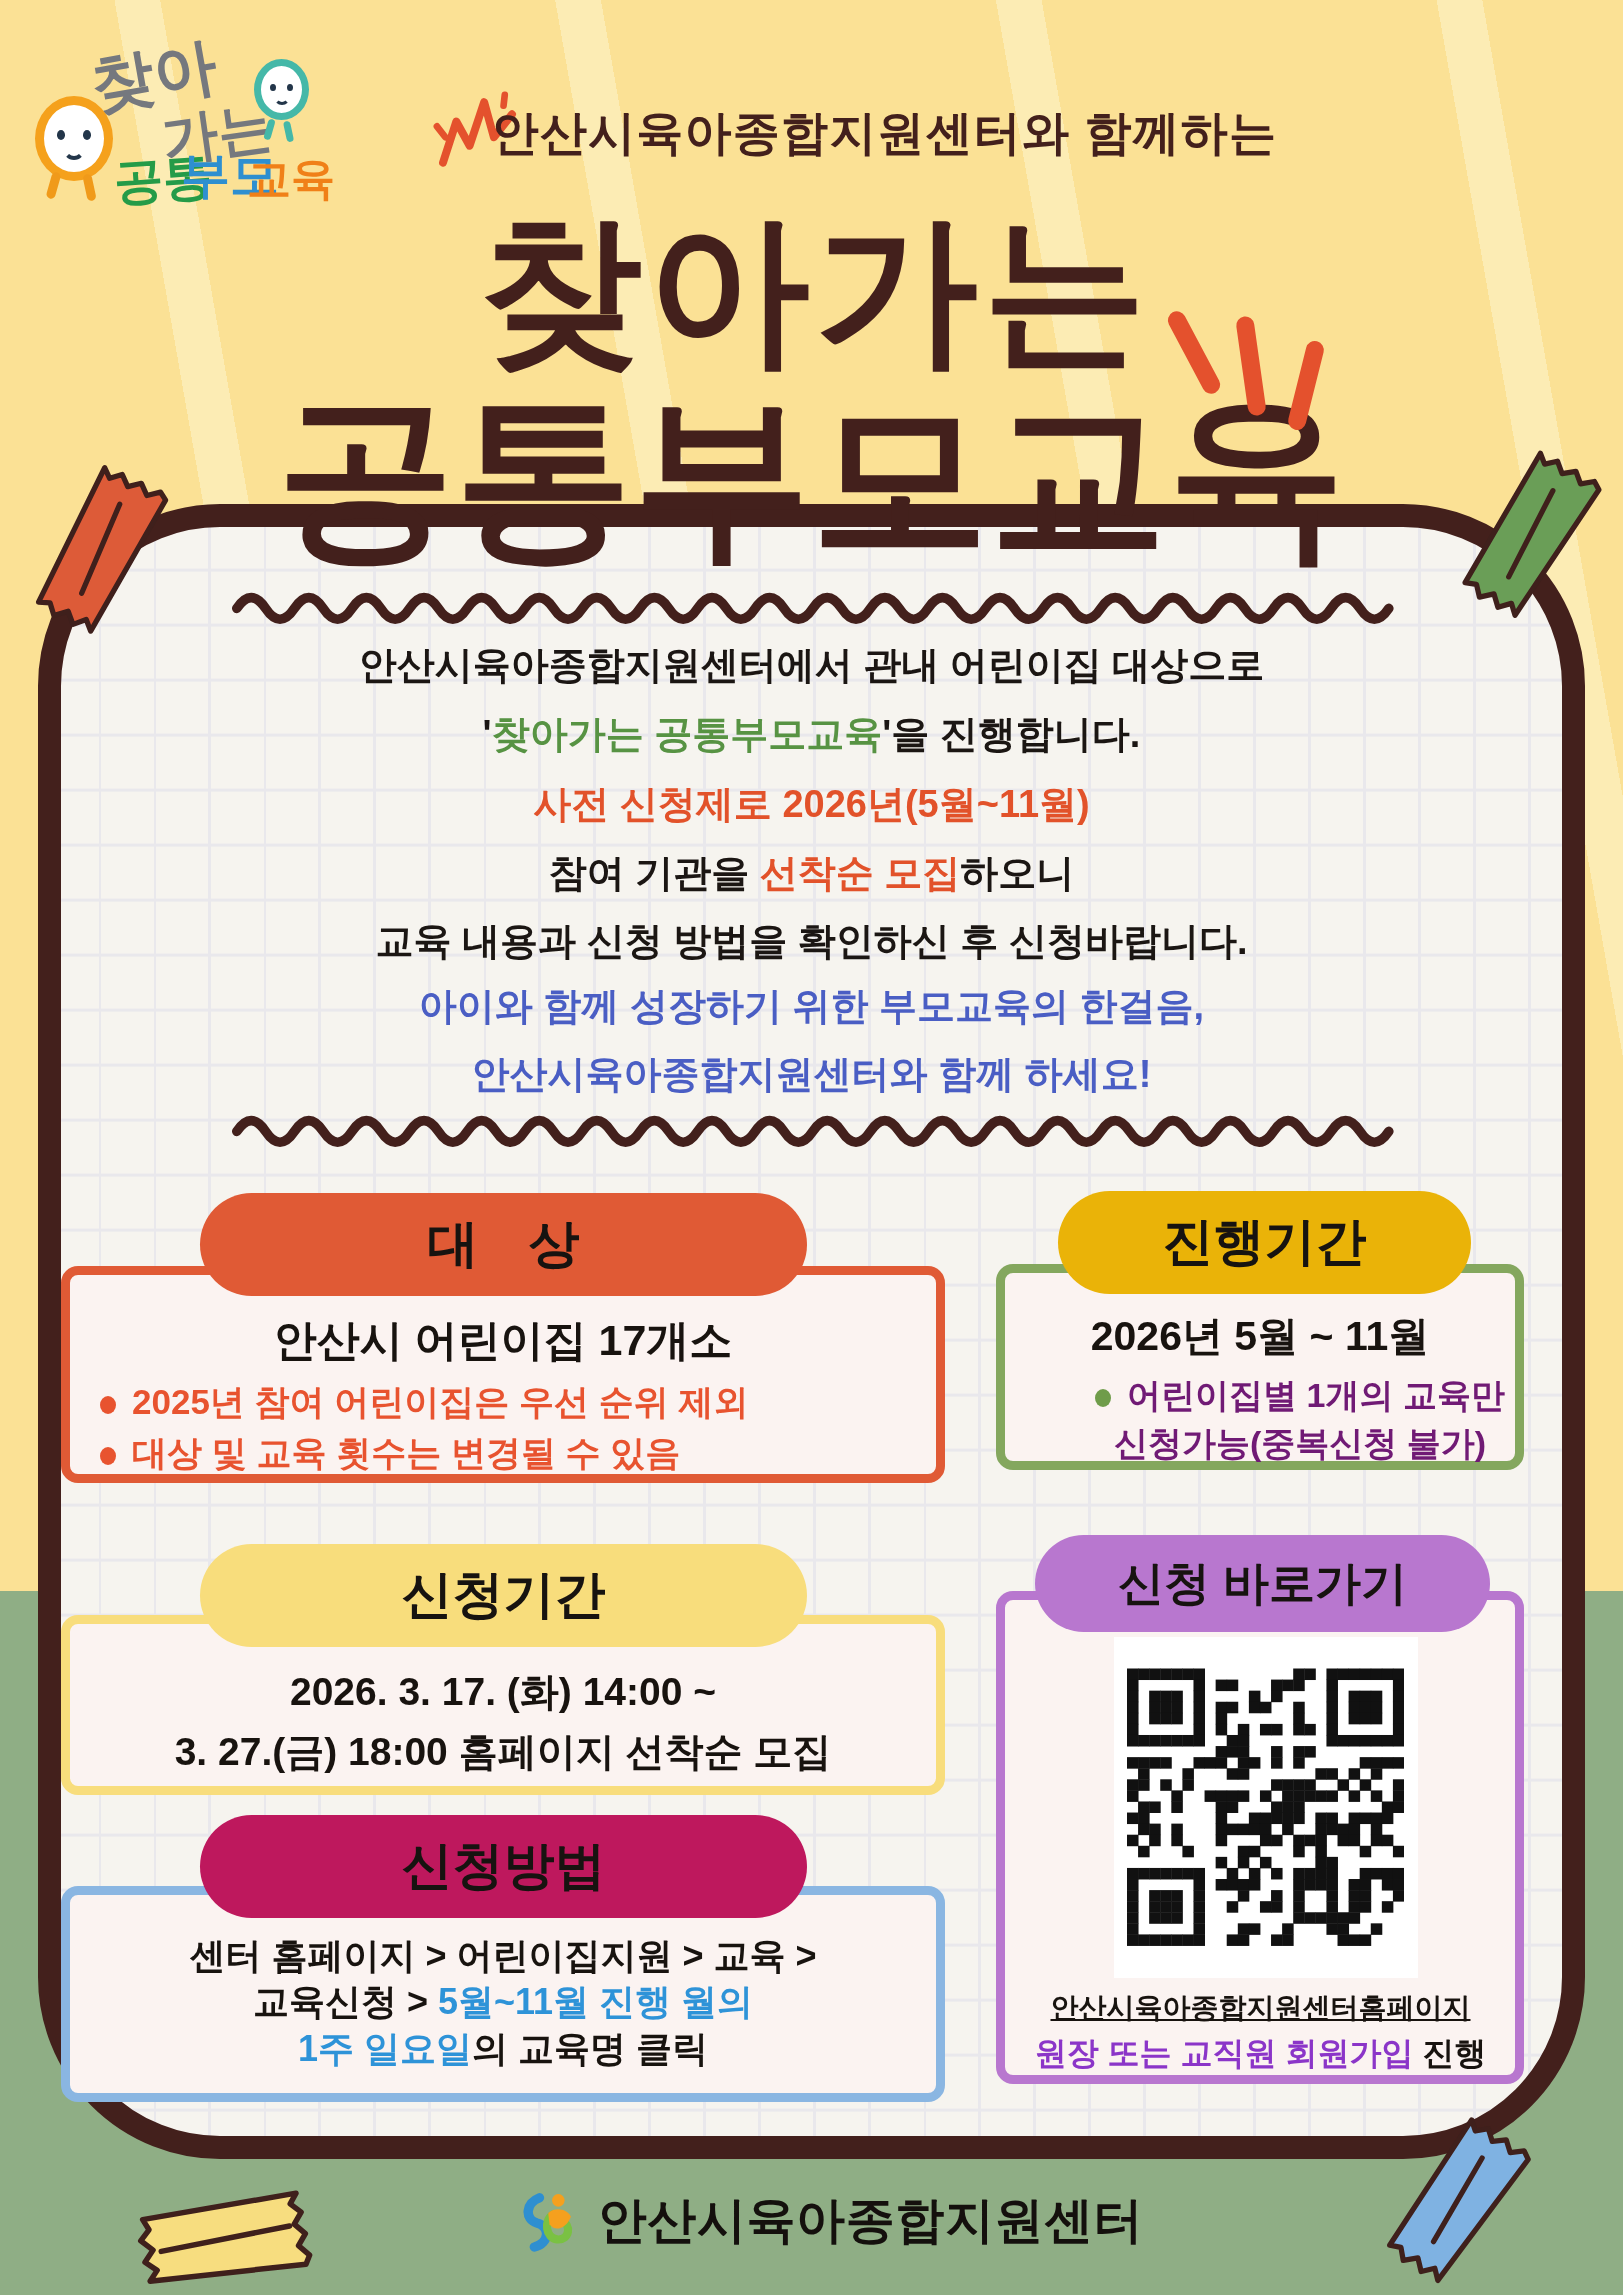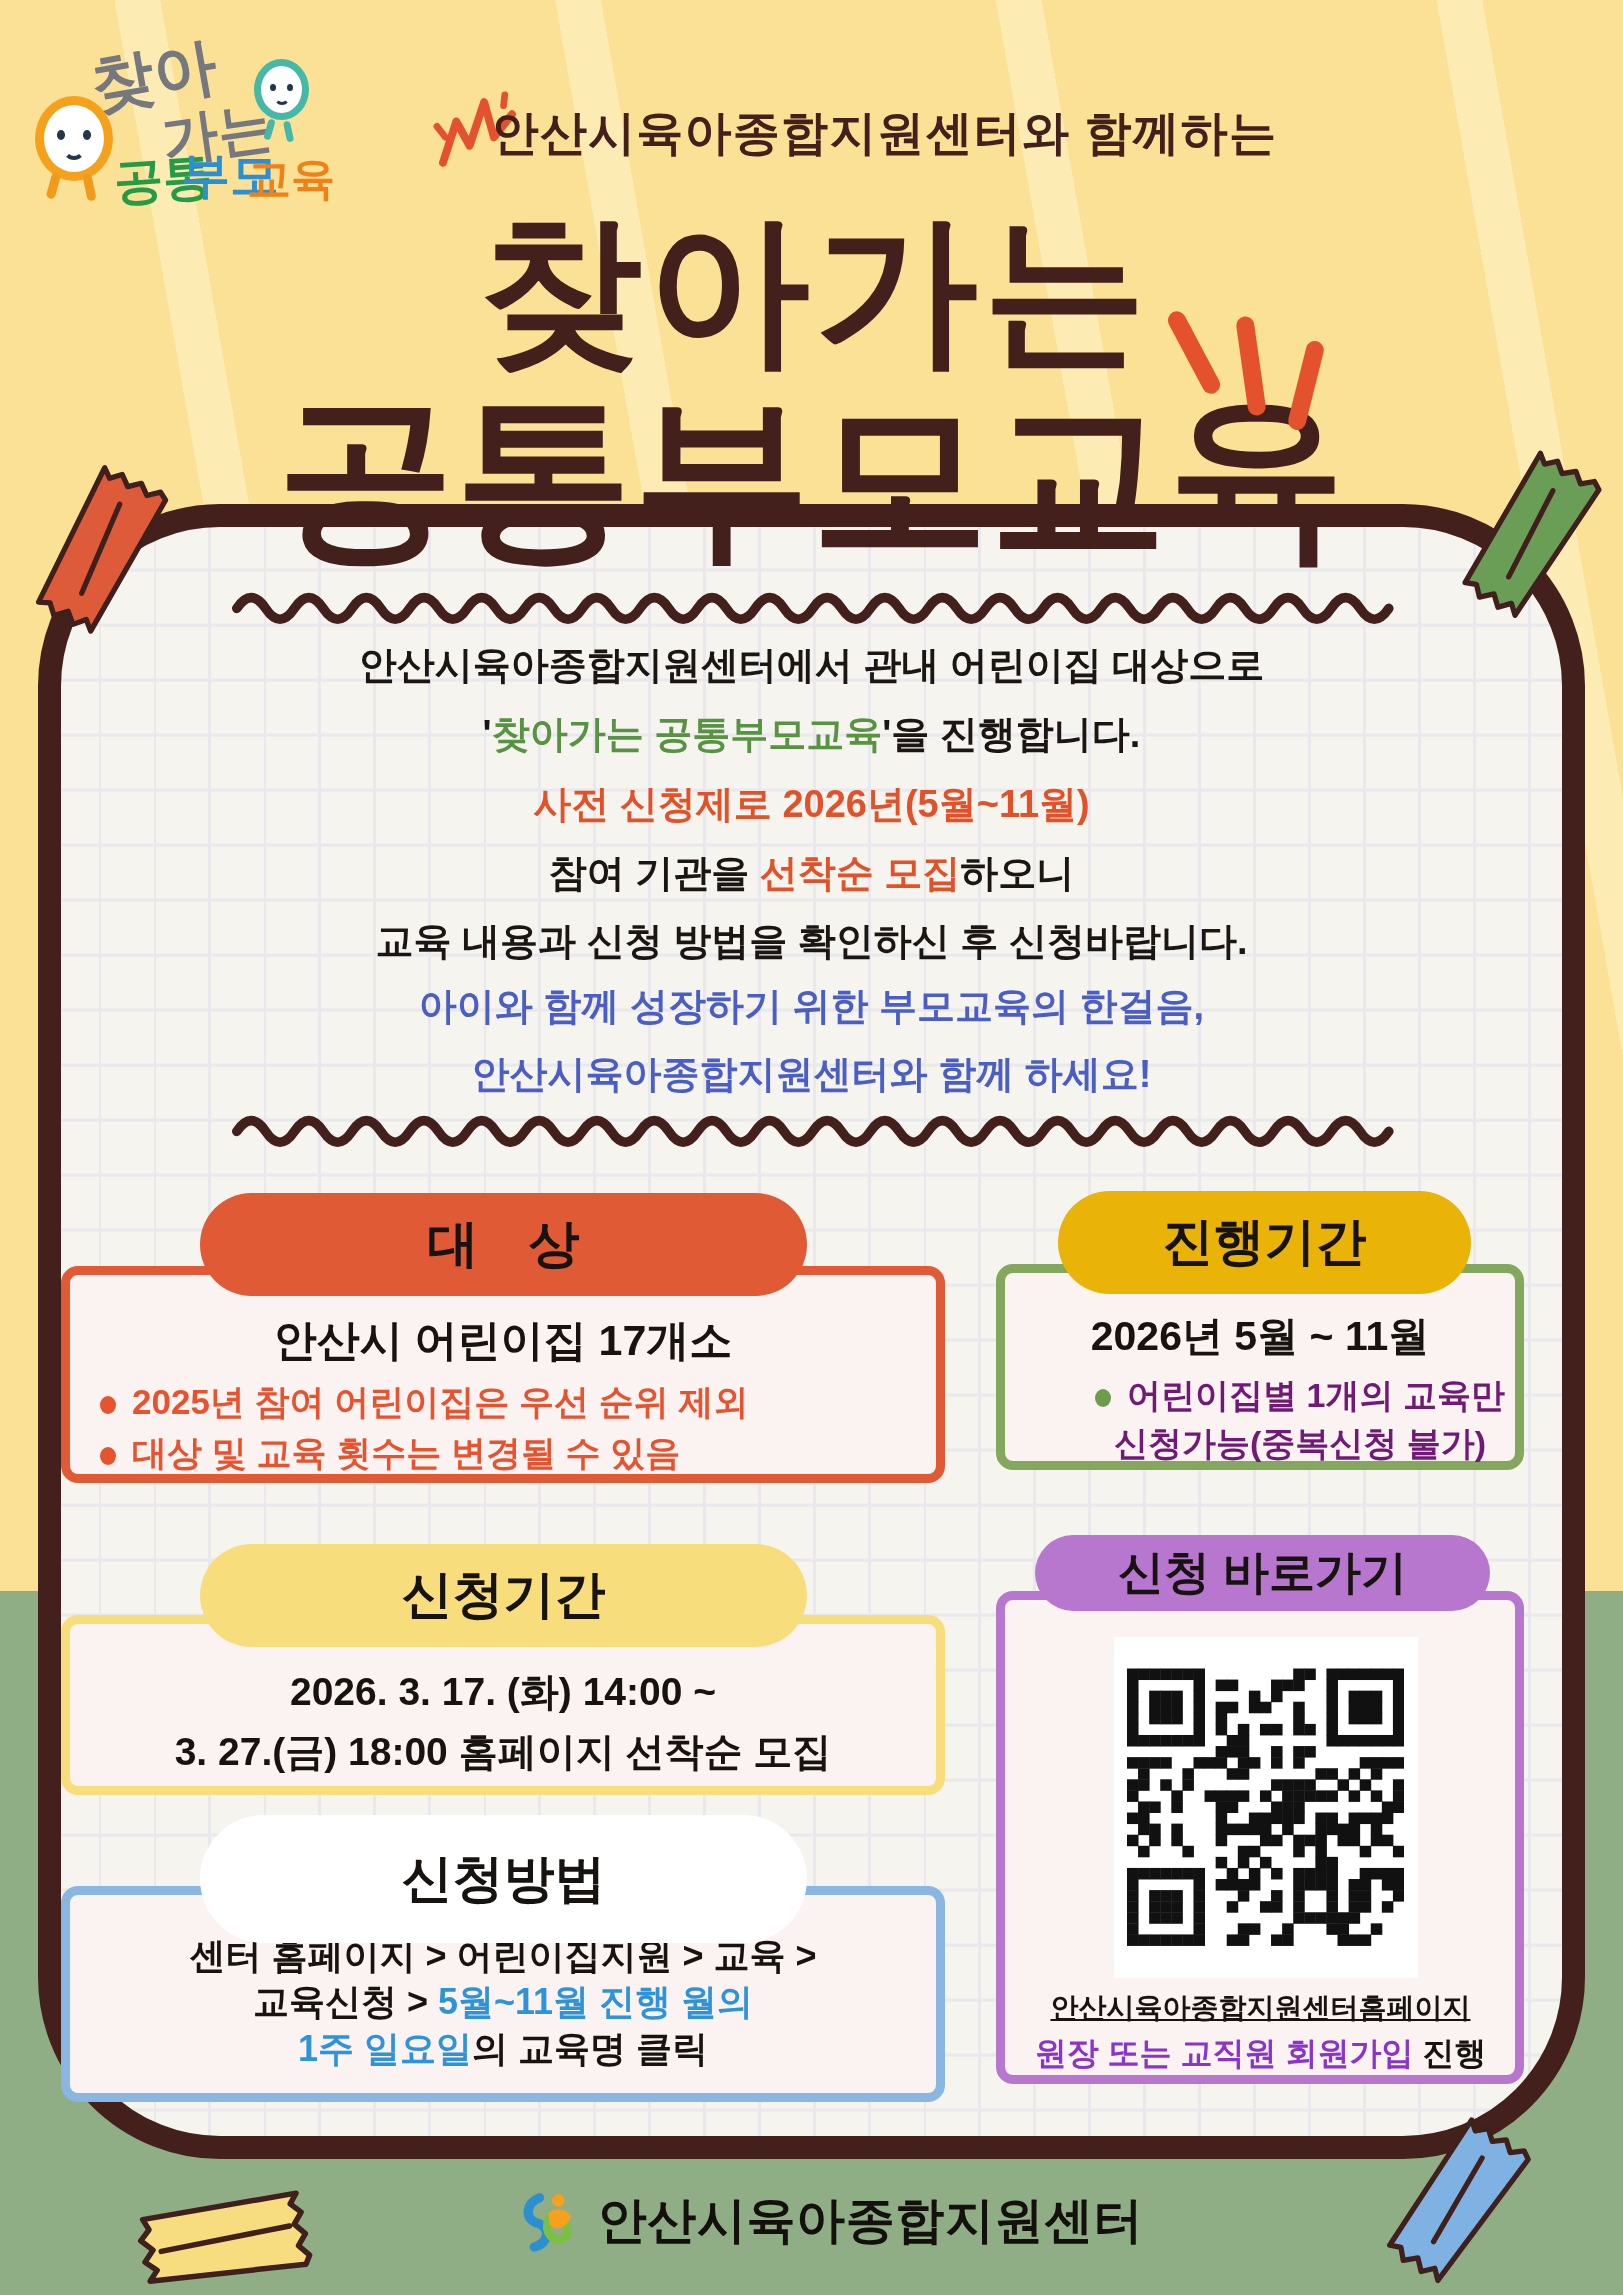--- a/index.html
+++ b/index.html
@@ -82,26 +82,26 @@
   .p-period{left:1058px;top:1191px;width:413px;height:103px;background:#eab308;}
   .pd-title{position:absolute;left:996px;width:528px;top:1309px;text-align:center;font-size:41px;font-weight:800;color:#18130f;}
   .pd-bullet{position:absolute;left:996px;width:608px;top:1371px;text-align:center;font-size:34px;font-weight:800;color:#701a75;line-height:1.42;}
 
   .b-apply{left:61px;top:1615px;width:884px;height:180px;border:9px solid #f8dd7c;}
   .p-apply{left:200px;top:1544px;width:607px;height:103px;background:#f8dd7c;}
   .ap-line{position:absolute;left:61px;width:884px;text-align:center;font-size:39px;font-weight:800;color:#18130f;}
   .ap1{top:1665px;} .ap2{top:1725px;}
 
   .b-method{left:61px;top:1886px;width:884px;height:216px;border:9px solid #8ab6e2;}
-  .p-method{left:200px;top:1815px;width:607px;height:128px;background:#ffffff;}
+  .p-method{left:200px;top:1815px;width:607px;height:103px;background:#be185d;}
   .me-line{position:absolute;left:61px;width:884px;text-align:center;font-size:36px;font-weight:800;color:#18130f;}
   .me1{top:1932px;} .me2{top:1978px;} .me3{top:2025px;}
 
   .b-short{left:996px;top:1591px;width:528px;height:493px;border:9.7px solid #b877cf;}
-  .p-short{left:1035px;top:1535px;width:455px;height:76px;background:#b877cf;font-size:46px;}
+  .p-short{left:1035px;top:1535px;width:455px;height:97px;background:#b877cf;font-size:46px;}
   .qr-panel{position:absolute;left:1114px;top:1637px;width:304px;height:341px;background:#ffffff;}
   .qr-panel svg{position:absolute;left:13.4px;top:19.4px;width:277px;height:302px;fill:#111;}
   .qc-line{position:absolute;left:1001px;width:519px;text-align:center;font-weight:800;color:#18130f;}
   .qc1{top:1989px;font-size:28px;text-decoration:underline;}
   .qc2{top:2032px;font-size:32px;}
 
   
   .tape{position:absolute;z-index:5;}
   .tape svg{display:block;width:100%;height:100%;}
   .tp-orange{left:12px;top:512px;width:176px;height:76px;transform:rotate(-62deg);}

